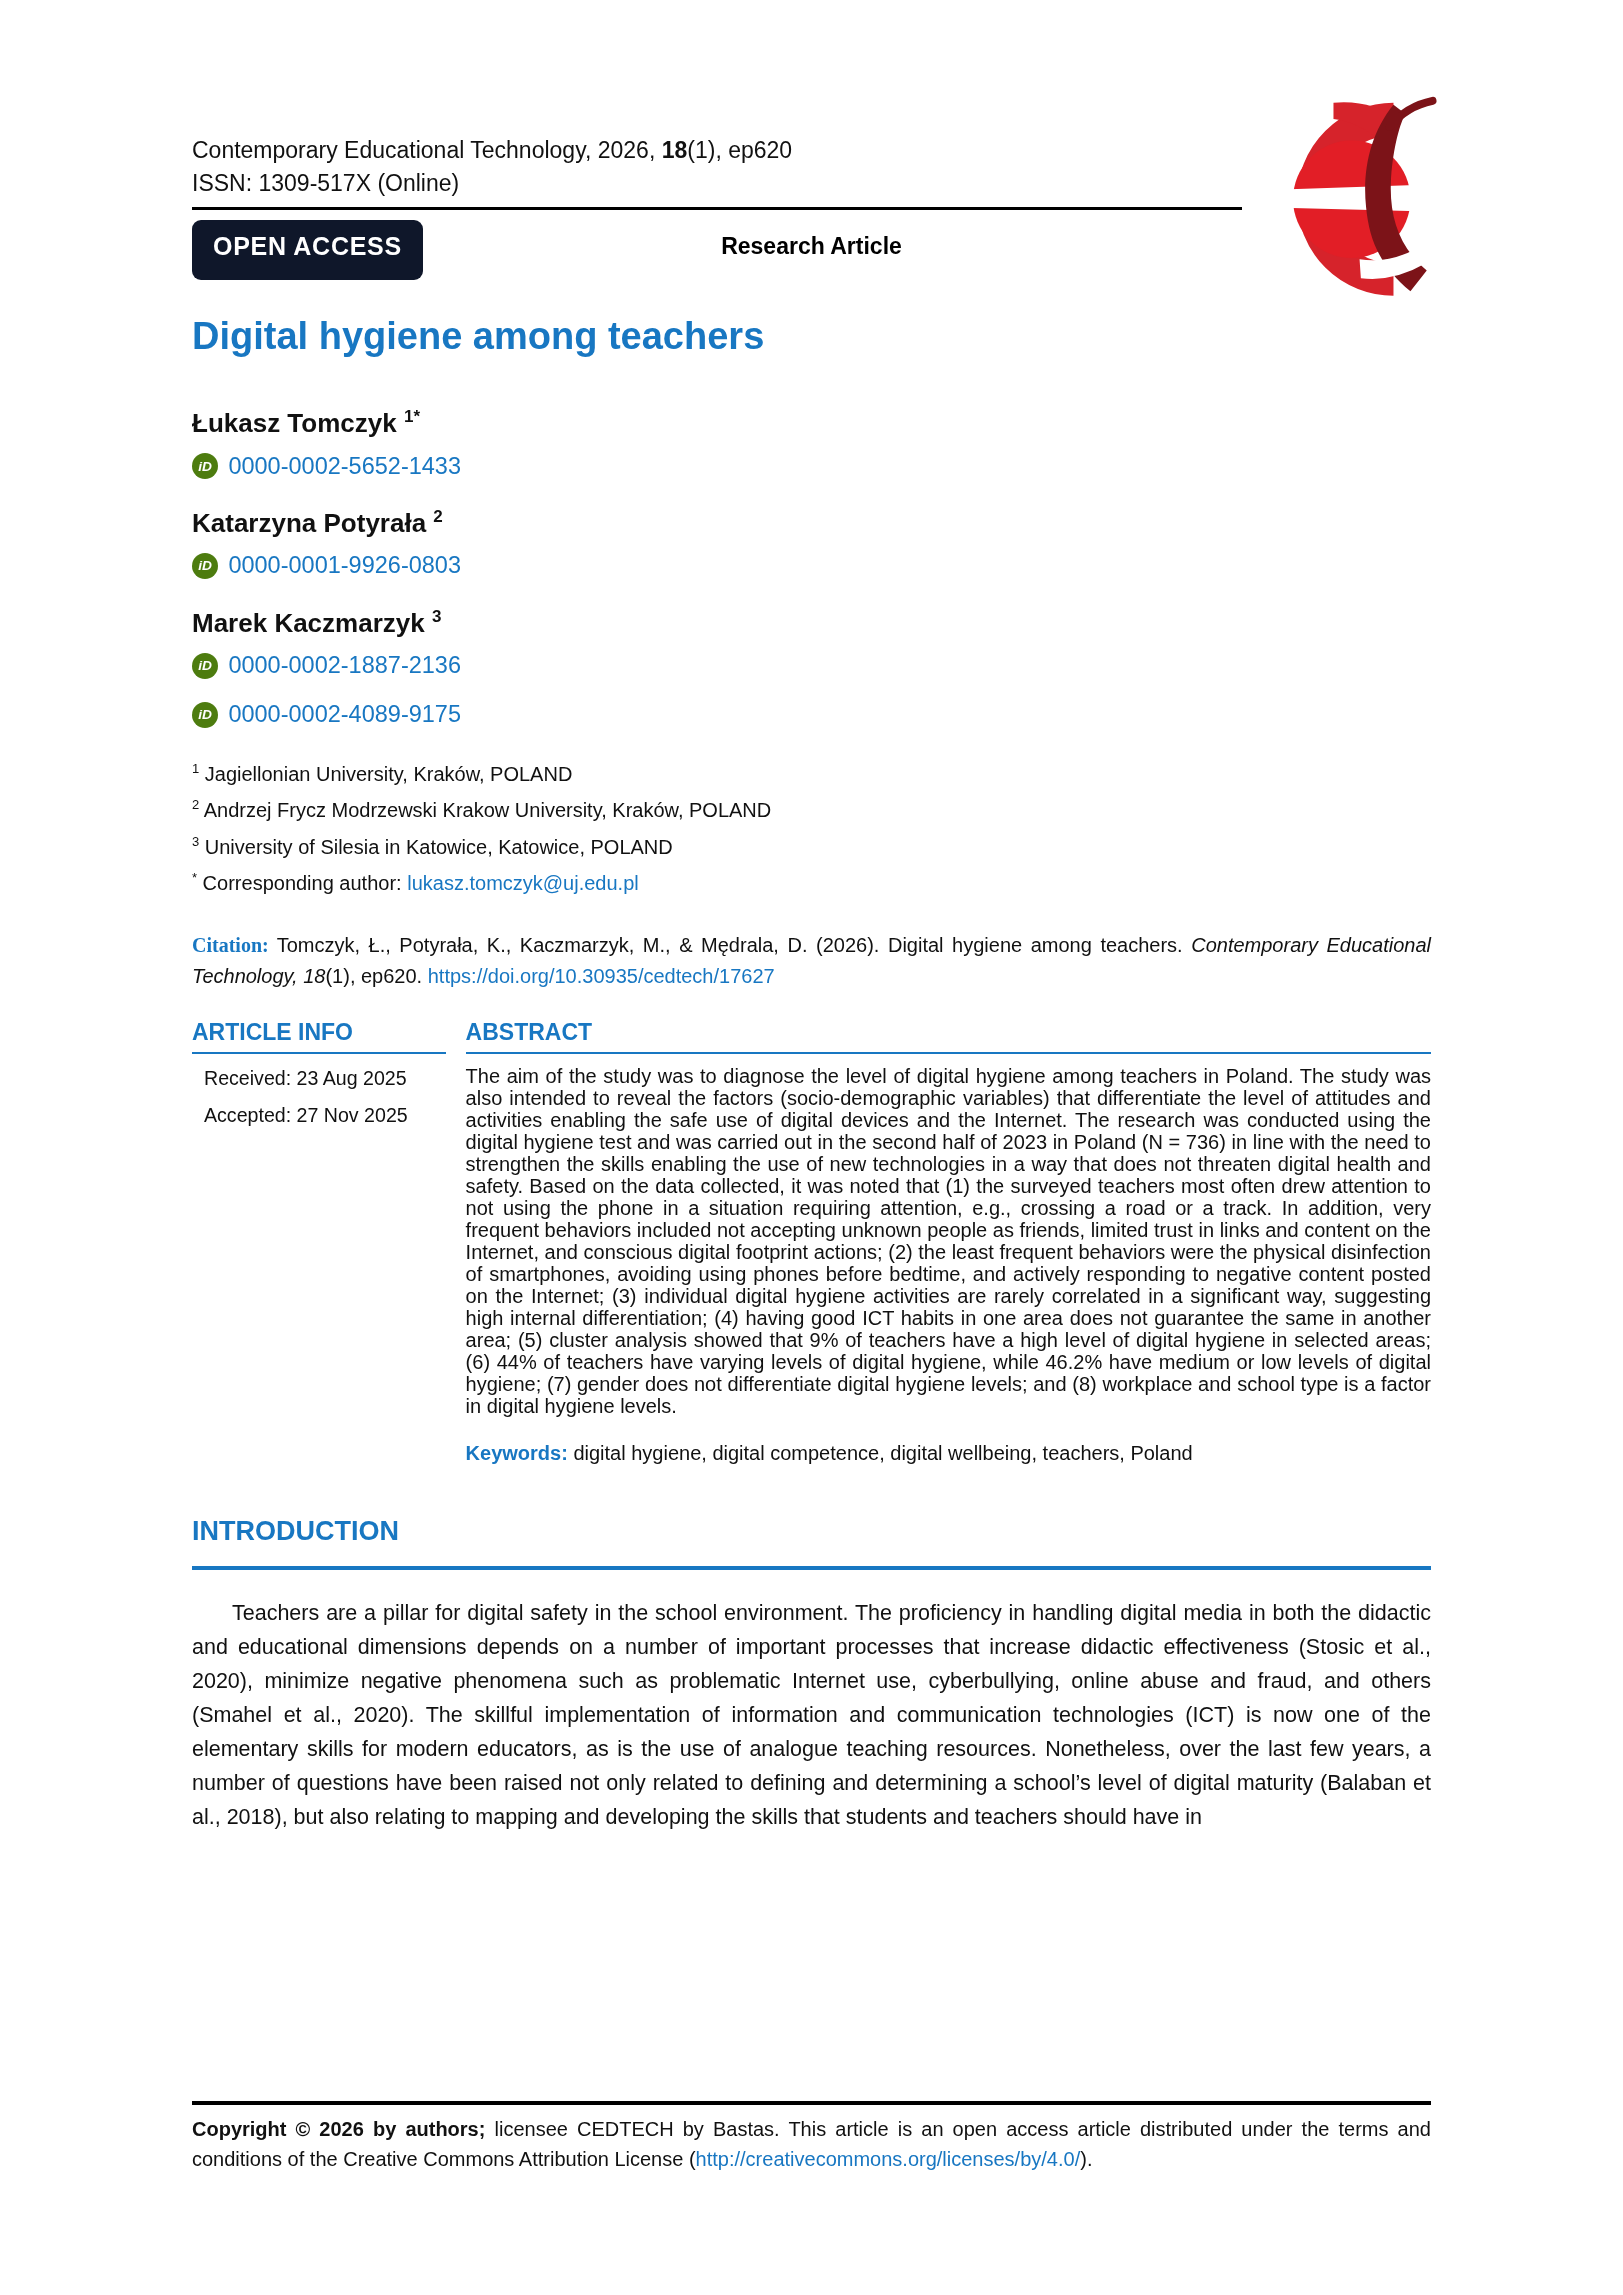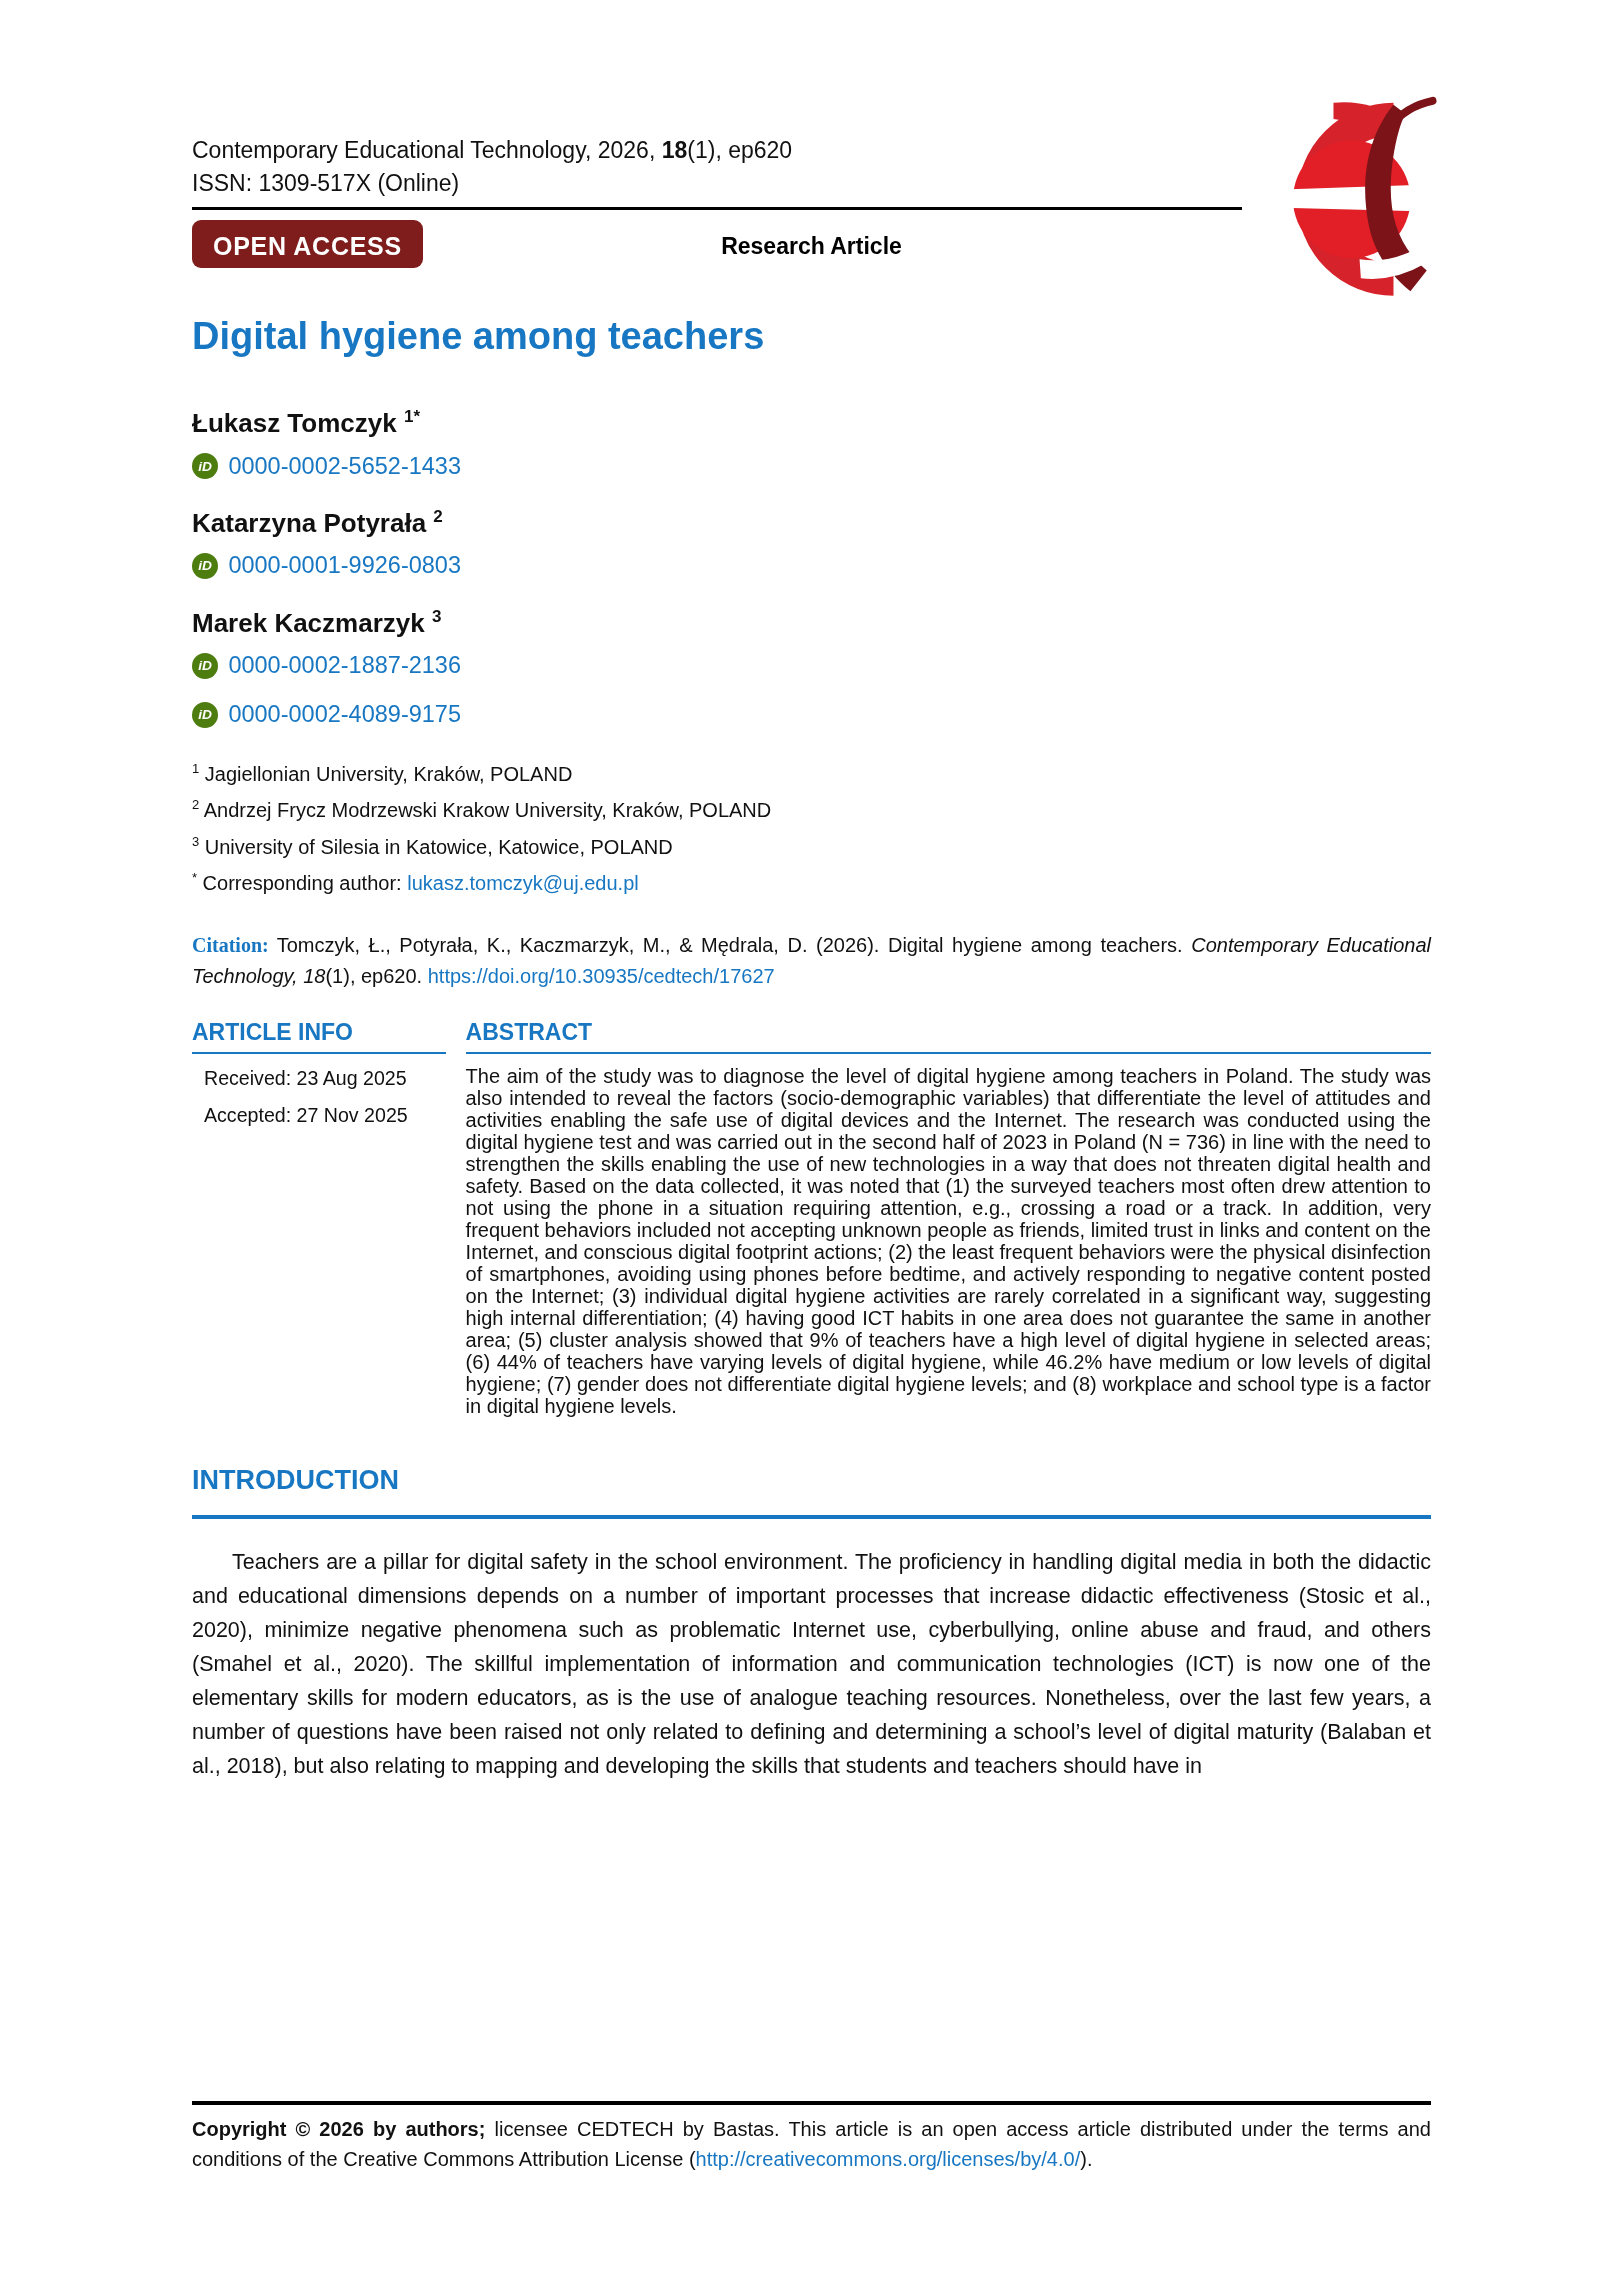--- a/index.html
+++ b/index.html
@@ -15,23 +15,23 @@
     overflow:hidden;
   }
   
   .journal-line { font-size:23px; line-height:33px; color:#111; }
   .journal-line .vol { font-weight:bold; }
   .issn-line { font-size:23px; line-height:33px; color:#111; }
   .header-rule { height:3.3px; background:#000; width:1050px; margin-top:6.5px; }
   .badge-row { position:relative; margin-top:10.4px; height:53px; }
   .badge {
     position:absolute; left:0; top:0;
-    background:#7f1d1d; color:#fff;
+    background:#0f172a; color:#fff;
     font-weight:bold; font-size:25px; letter-spacing:0.7px;
-    height:48px; line-height:52px; padding:0 21px;
+    height:60px; line-height:52px; padding:0 21px;
     border-radius:9px;
   }
   .article-type {
     position:absolute; left:0; right:0; top:0;
     text-align:center; font-weight:bold; font-size:23px; line-height:52px; color:#000;
   }
   .logo { position:absolute; left:1242px; top:93px; width:196px; height:210px; }
   
   .title { margin-top:39px; font-size:38px; font-weight:bold; color:#1877C2; line-height:49px; }
   
@@ -164,20 +164,21 @@
       <div class="col-heading">ARTICLE INFO</div>
       <div class="col-rule"></div>
       <div class="info-item">Received: 23 Aug 2025</div>
       <div class="info-item">Accepted: 27 Nov 2025</div>
     </div>
 
     <div class="abs-col">
       <div class="col-heading">ABSTRACT</div>
       <div class="col-rule"></div>
       <p class="abstract-text">The aim of the study was to diagnose the level of digital hygiene among teachers in Poland. The study was also intended to reveal the factors (socio-demographic variables) that differentiate the level of attitudes and activities enabling the safe use of digital devices and the Internet. The research was conducted using the digital hygiene test and was carried out in the second half of 2023 in Poland (N = 736) in line with the need to strengthen the skills enabling the use of new technologies in a way that does not threaten digital health and safety. Based on the data collected, it was noted that (1) the surveyed teachers most often drew attention to not using the phone in a situation requiring attention, e.g., crossing a road or a track. In addition, very frequent behaviors included not accepting unknown people as friends, limited trust in links and content on the Internet, and conscious digital footprint actions; (2) the least frequent behaviors were the physical disinfection of smartphones, avoiding using phones before bedtime, and actively responding to negative content posted on the Internet; (3) individual digital hygiene activities are rarely correlated in a significant way, suggesting high internal differentiation; (4) having good ICT habits in one area does not guarantee the same in another area; (5) cluster analysis showed that 9% of teachers have a high level of digital hygiene in selected areas; (6) 44% of teachers have varying levels of digital hygiene, while 46.2% have medium or low levels of digital hygiene; (7) gender does not differentiate digital hygiene levels; and (8) workplace and school type is a factor in digital hygiene levels.</p>
+      <p class="keywords"><span class="label">Keywords: </span><span>digital hygiene, digital competence, digital wellbeing, teachers, Poland</span></p>
     </div>
 
   </div>
 
   <h2 class="section-heading">INTRODUCTION</h2>
   <div class="section-rule"></div>
   <p class="intro-paragraph">Teachers are a pillar for digital safety in the school environment. The proficiency in handling digital media in both the didactic and educational dimensions depends on a number of important processes that increase didactic effectiveness (Stosic et al., 2020), minimize negative phenomena such as problematic Internet use, cyberbullying, online abuse and fraud, and others (Smahel et al., 2020). The skillful implementation of information and communication technologies (ICT) is now one of the elementary skills for modern educators, as is the use of analogue teaching resources. Nonetheless, over the last few years, a number of questions have been raised not only related to defining and determining a school’s level of digital maturity (Balaban et al., 2018), but also relating to mapping and developing the skills that students and teachers should have in</p>
 
   <div class="footer">
     <div class="footer-rule"></div>

